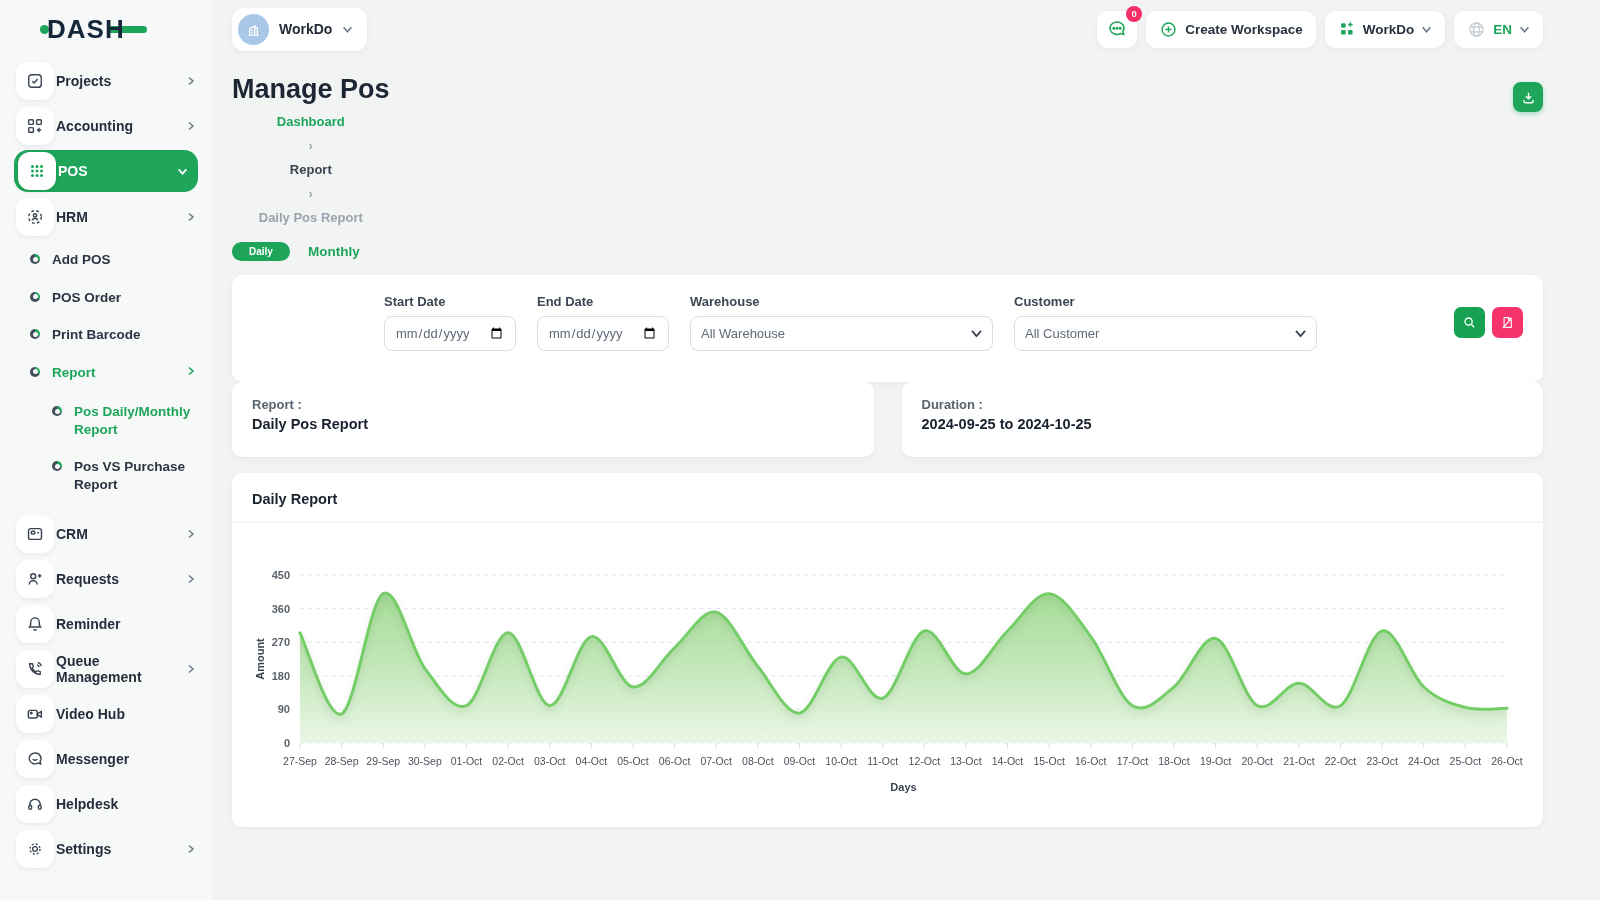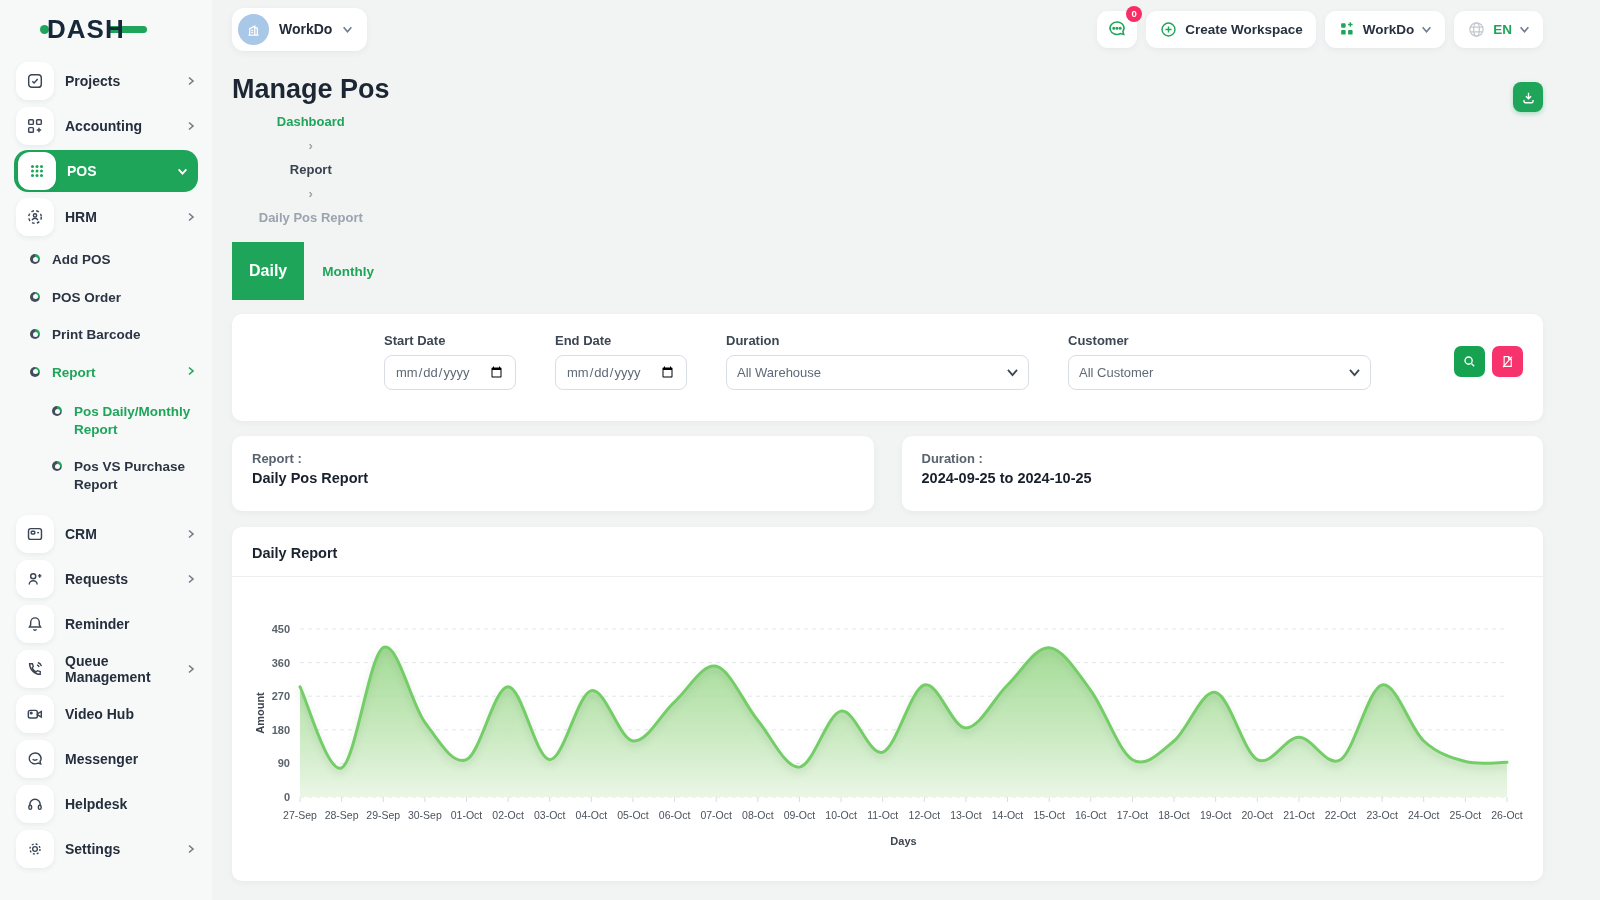--- a/index.html
+++ b/index.html
@@ -17,21 +17,21 @@
   .logo { height:58px; display:flex; align-items:center; padding-left:24px; }
   .logo-mark { display:flex; align-items:center; gap:2px; }
   .logo-dot { width:9px; height:9px; border-radius:50%; background:#1ea55a; margin-right:-4px; }
   .logo-text {
     font-size:26px; font-weight:800; letter-spacing:1px; color:#16283a;
     transform:scaleY(1.02); position:relative;
   }
   .logo-bar { width:40px; height:7px; border-radius:4px; background:#1ea55a; margin-left:-20px; }
   .menu { list-style:none; }
   .menu-item {
-    display:flex; align-items:center; gap:11px; height:45px; cursor:pointer;
+    display:flex; align-items:center; gap:2px; height:45px; cursor:pointer;
     color:#252e3c; font-size:14px; font-weight:600;
   }
   .icon-tile {
     width:38px; height:38px; flex:0 0 38px; border-radius:12px; background:#ffffff;
     display:flex; align-items:center; justify-content:center;
     box-shadow:0 2px 5px rgba(30,45,60,.07); color:#3b4554;
   }
   .menu-item .label { flex:1; }
   .chev { color:#717c8a; display:flex; }
   .menu-item.active {
@@ -86,46 +86,46 @@
   .breadcrumb .sep { color:#9aa3ae; font-size:13px; }
   .breadcrumb .mid { color:#39424f; cursor:pointer; }
   .breadcrumb .cur { color:#9aa3ae; }
   .dl-btn {
     margin-left:auto; margin-top:8px; width:30px; height:30px; border-radius:8px; border:none;
     background:#1ea55a; color:#fff; display:flex; align-items:center; justify-content:center;
     cursor:pointer; box-shadow:0 2px 5px rgba(30,165,90,.35);
   }
   .tabs { display:flex; align-items:center; gap:18px; margin-top:17px; }
   .tab-daily {
-    background:#1ea55a; color:#fff; font-size:16px; font-weight:700; border:none;
-    padding:20px 17px; border-radius:0; cursor:pointer;
+    background:#1ea55a; color:#fff; font-size:10px; font-weight:700; border:none;
+    padding:4px 17px; border-radius:13px; cursor:pointer;
   }
   .tab-monthly { background:none; border:none; color:#1ea55a; font-size:13.5px; font-weight:700; cursor:pointer; }
   
   .card { background:#fff; border-radius:10px; box-shadow:0 2px 6px rgba(30,45,60,.05); }
-  .filter-card { margin-top:14px; height:107px; display:flex; align-items:center; padding:0 20px 12px 152px; gap:39px; }
+  .filter-card { margin-top:14px; height:107px; display:flex; align-items:center; padding:0 20px 12px 152px; gap:21px; }
   .field label { display:block; font-size:13px; font-weight:600; color:#3d4754; margin-bottom:7px; }
   .field input, .select-box {
     height:35px; border:1px solid #d9dee4; border-radius:8px; background:#fff;
     font-family:"Liberation Sans",sans-serif; font-size:13px; color:#5f6a78; padding:0 10px; width:100%;
   }
   .w-date { width:193px; }
   .w-select { width:303px; }
   .select-wrap { position:relative; }
   .select-box { display:flex; align-items:center; cursor:pointer; }
   .select-chev { position:absolute; right:10px; top:10px; color:#3d4754; pointer-events:none; }
   .filter-actions { margin-left:auto; display:flex; gap:7px; }
   .sq-btn {
     width:31px; height:31px; border:none; border-radius:7px; color:#fff;
     display:flex; align-items:center; justify-content:center; cursor:pointer;
   }
   .sq-btn.search { background:#16a251; }
   .sq-btn.reset { background:#f6336c; }
   
-  .info-row { display:flex; gap:28px; margin-top:15px; }
+  .info-row { display:flex; gap:28px; }
   .info-card { flex:1; height:75px; padding:15px 20px; }
   .info-label { font-size:13px; font-weight:600; color:#59636f; }
   .info-value { font-size:14.5px; font-weight:700; color:#18202c; margin-top:4px; }
   
   .chart-card { margin-top:16px; }
   .chart-head { padding:18px 20px 15px; font-size:14.5px; font-weight:700; color:#1b2330; border-bottom:1px solid #edeff2; }
   .chart-body { padding:16px 20px 22px; }
   svg text { font-family:"Liberation Sans", sans-serif; }
 </style>
 </head>
@@ -434,21 +434,21 @@
   <div class="card filter-card">
     <div class="field">
       <label>Start Date</label>
       <input type="date" class="w-date" placeholder="mm/dd/yyyy" style="">
     </div>
     <div class="field">
       <label>End Date</label>
       <input type="date" class="w-date" placeholder="mm/dd/yyyy" style="">
     </div>
     <div class="field">
-      <label>Duration</label>
+      <label>Warehouse</label>
       <div class="select-wrap w-select">
         <div class="select-box">All Warehouse</div>
         <span class="select-chev"><svg width="13" height="13" viewBox="0 0 10 10" fill="none" stroke="currentColor" stroke-width="1.4">
               <polyline points="1.5,3 5,7 8.5,3"></polyline>
             </svg></span>
       </div>
     </div>
     <div class="field">
       <label>Customer</label>
       <div class="select-wrap w-select">

